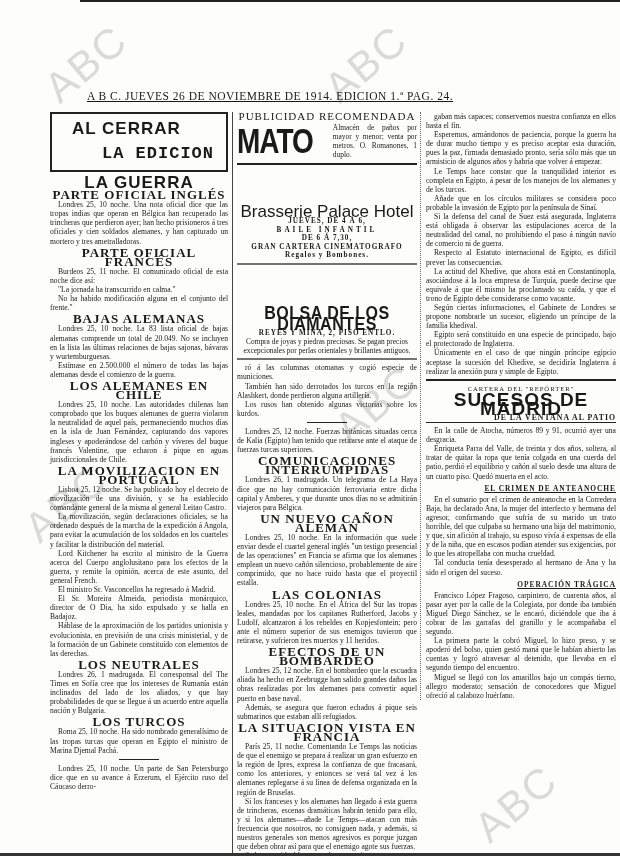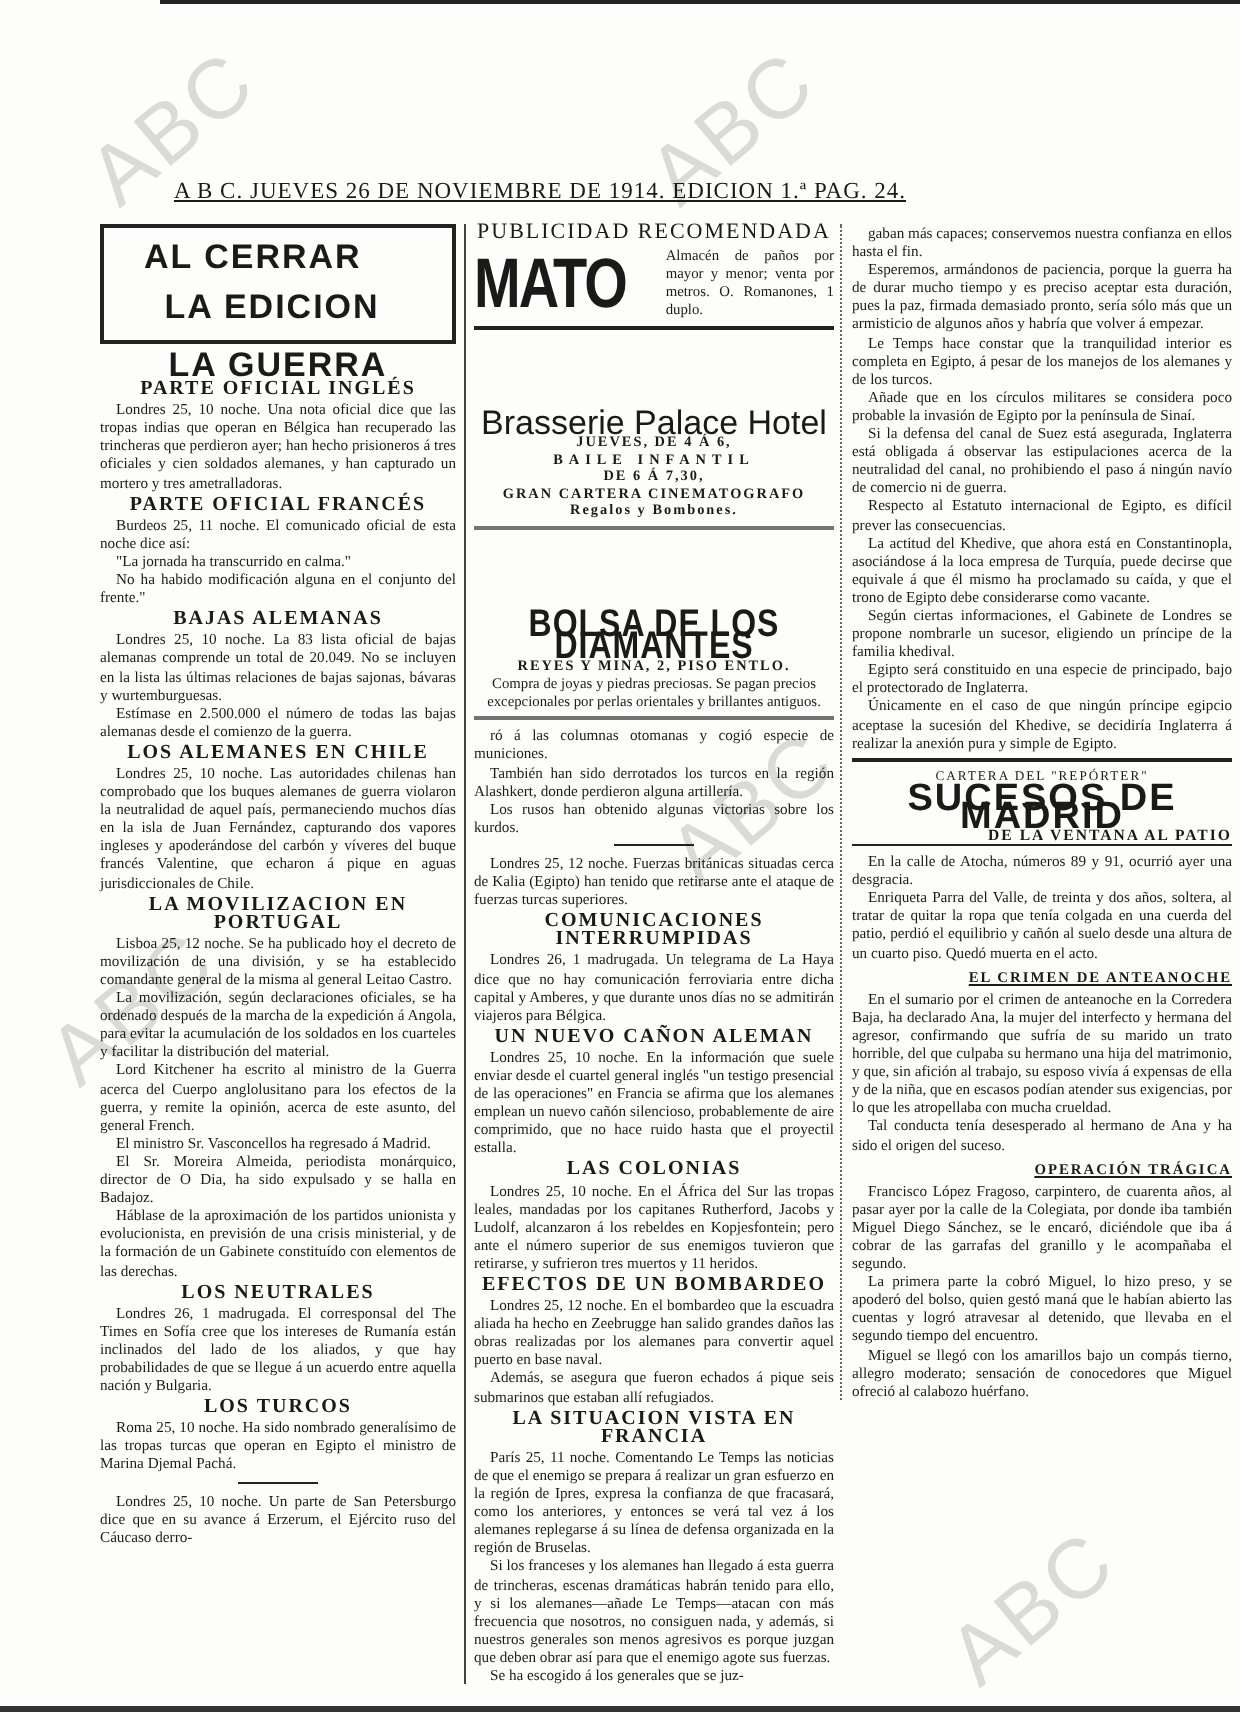--- a/index.html
+++ b/index.html
@@ -22,23 +22,23 @@
   .col1 { left: 50px; width: 178px; }
   .col2 { left: 232px; width: 180px; border-left: 1px solid #444; padding-left: 4px; }
   .col3 { left: 420px; width: 190px; border-left: 1px dotted #666; padding-left: 5px; }
   p { margin: 0; text-indent: 8px; }
   .boxhead {
     border: 2px solid #222; padding: 2px 6px 4px; margin-bottom: 6px;
     font-family: "Liberation Sans", sans-serif; font-weight: bold;
     font-size: 17px; line-height: 25px; text-align: center; letter-spacing: 1px;
   }
   .boxhead div:first-child { text-align: left; padding-left: 14px; }
-  .boxhead div:last-child { padding-right: 6px; }
+  .boxhead div:last-child { text-align: right; padding-right: 6px; font-family: Liberation Mono, monospace; }
   .h-big { font-family: "Liberation Sans", sans-serif; font-weight: bold; font-size: 17px; text-align: center; letter-spacing: 1px; margin: 2px 0 3px; }
-  .h-sub { font-size: 10px; font-weight: bold; text-align: center; letter-spacing: 1px; text-transform: uppercase; margin: 2px 0 1px; }
+  .h-sub { font-size: 13px; font-weight: bold; text-align: center; letter-spacing: 1px; text-transform: uppercase; margin: 2px 0 1px; }
   .rule-short { width: 40px; height: 1px; background: #222; margin: 4px auto 4px; }
   .pub-title { font-size: 11px; letter-spacing: 1px; text-align: center; margin-bottom: 2px; }
   .ad { display: flex; gap: 20px; align-items: center; border-bottom: 2px solid #222; padding-bottom: 4px; margin-bottom: 3px; }
   .ad-mato { font-family: "Liberation Sans", sans-serif; font-weight: bold; font-size: 28px; letter-spacing: -1px; transform: scaleY(1.25); }
   .ad-text { font-size: 7.4px; line-height: 9px; }
   .ad-block { text-align: center; border-bottom: 2px solid #737373; padding: 2px 0 3px; margin-bottom: 3px; margin-top: 40px; }
   .brasserie { font-family: "Liberation Sans", sans-serif; font-size: 17px; margin-bottom: 1px; }
   .ad-line { font-size: 7.2px; font-weight: bold; letter-spacing: 1px; line-height: 8.5px; }
   .bolsa { font-family: "Liberation Sans", sans-serif; font-weight: bold; font-size: 16px; letter-spacing: 0.5px; transform: scaleY(1.2); margin: 2px 0; }
   .sucesos { font-family: "Liberation Sans", sans-serif; font-weight: bold; font-size: 19px; text-align: center; letter-spacing: 1px; }

